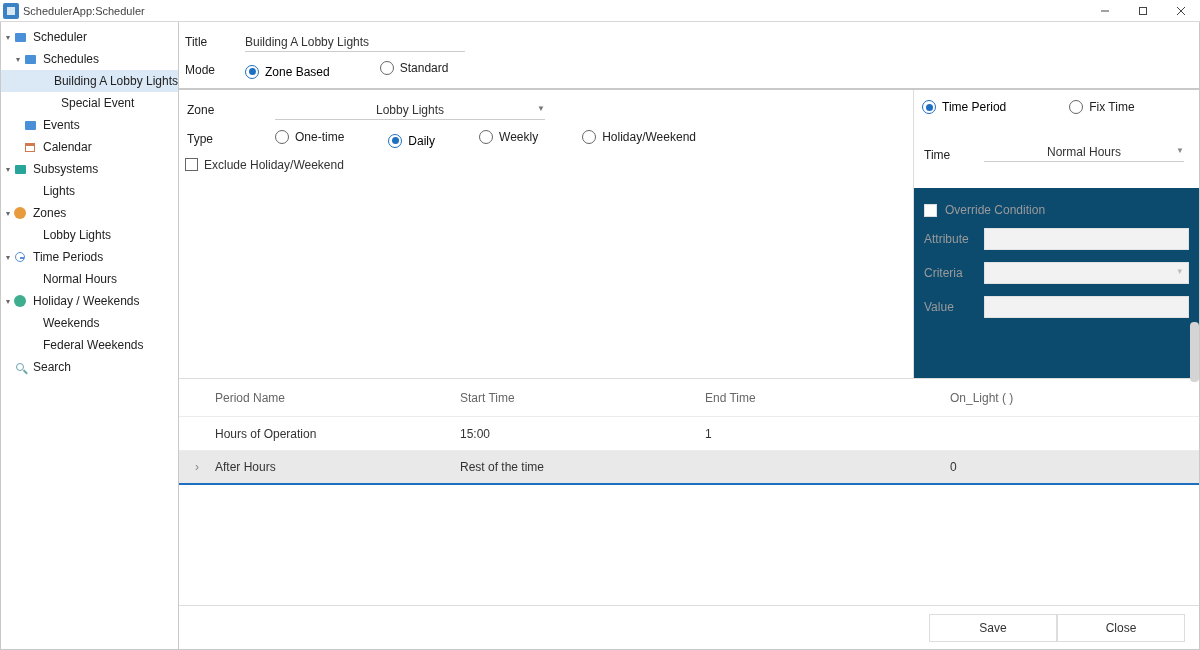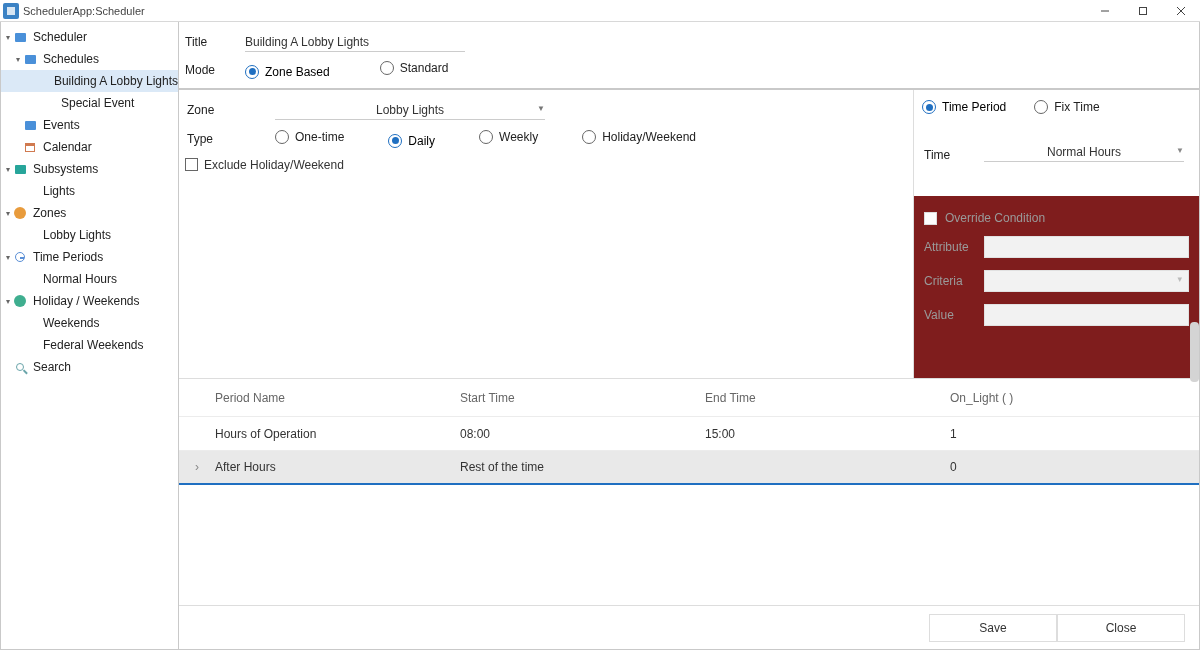--- a/index.html
+++ b/index.html
@@ -203,23 +203,23 @@
     height: 20px;
     cursor: pointer;
     position: relative;
   }
   .time-select .caret {
     position: absolute; right: 0; top: 4px;
     color: #888; font-size: 8px;
   }
 
   .right-disabled {
-    background: #7f1d1d;
+    background: #0c4a6e;
     flex: 1;
-    margin-top: 26px;
+    margin-top: 18px;
     padding: 10px 10px 6px 10px;
     color: #9a9a9a;
   }
   .right-disabled .check-row {
     display: flex; align-items: center; height: 24px;
   }
   .right-disabled .sq {
     width: 13px; height: 13px; background: #fdfdfd; border: 1px solid #ddd; margin-right: 8px;
   }
   .right-disabled .drow {
@@ -476,21 +476,21 @@
               </span></span>
         </div>
         <div class="checkbox">
           <span class="checkbox-ind"></span>
           <span>Exclude Holiday/Weekend</span>
         </div>
       </div>
 
       <div class="config-right">
         <div class="right-top">
-          <div id="timemode-radios" style="display:flex;">
+          <div id="timemode-radios" style="display:flex;gap:35px;">
               <span class="radio selected">
                 <span class="radio-ind"></span>
                 <span class="radio-label">Time Period</span>
               </span>
               <span class="radio">
                 <span class="radio-ind"></span>
                 <span class="radio-label">Fix Time</span>
               </span>
             </div>
           <div class="time-select-row">
@@ -527,21 +527,20 @@
         <div class="gcol-expand"></div>
         <div class="gcol-name">Period Name</div>
         <div class="gcol-start">Start Time</div>
         <div class="gcol-end">End Time</div>
         <div class="gcol-light">On_Light (  )</div>
       </div>
       <div id="grid-body">
           <div class="grid-row">
             <div class="gcol-expand"></div>
             <div class="gcol-name">Hours of Operation</div>
-            <div class="gcol-start">08:00</div>
             <div class="gcol-end">15:00</div>
             <div class="gcol-light">1</div>
           </div>
           <div class="grid-row selected">
             <div class="gcol-expand">›</div>
             <div class="gcol-name">After Hours</div>
             <div class="gcol-start">Rest of the time</div>
             <div class="gcol-end"></div>
             <div class="gcol-light">0</div>
           </div>

